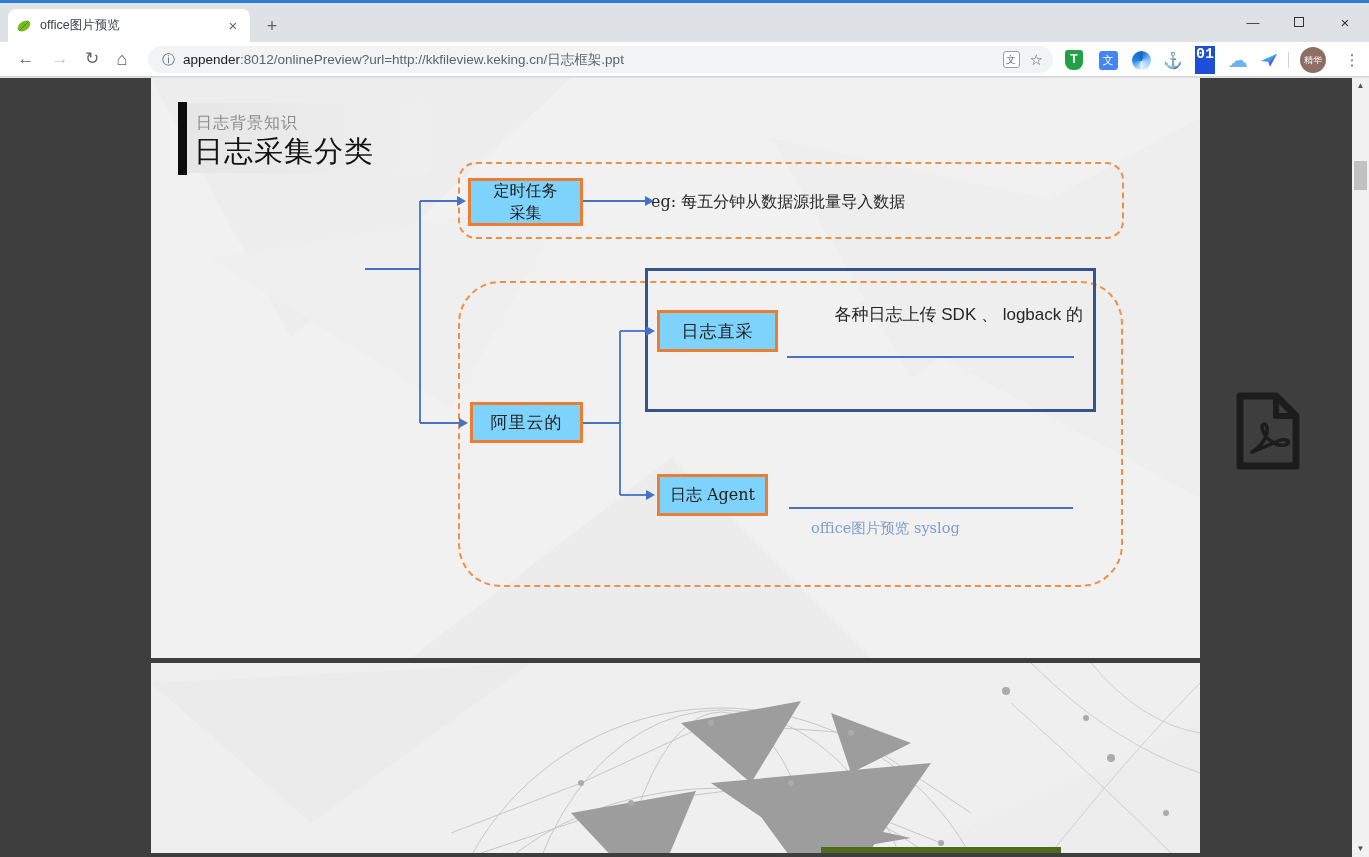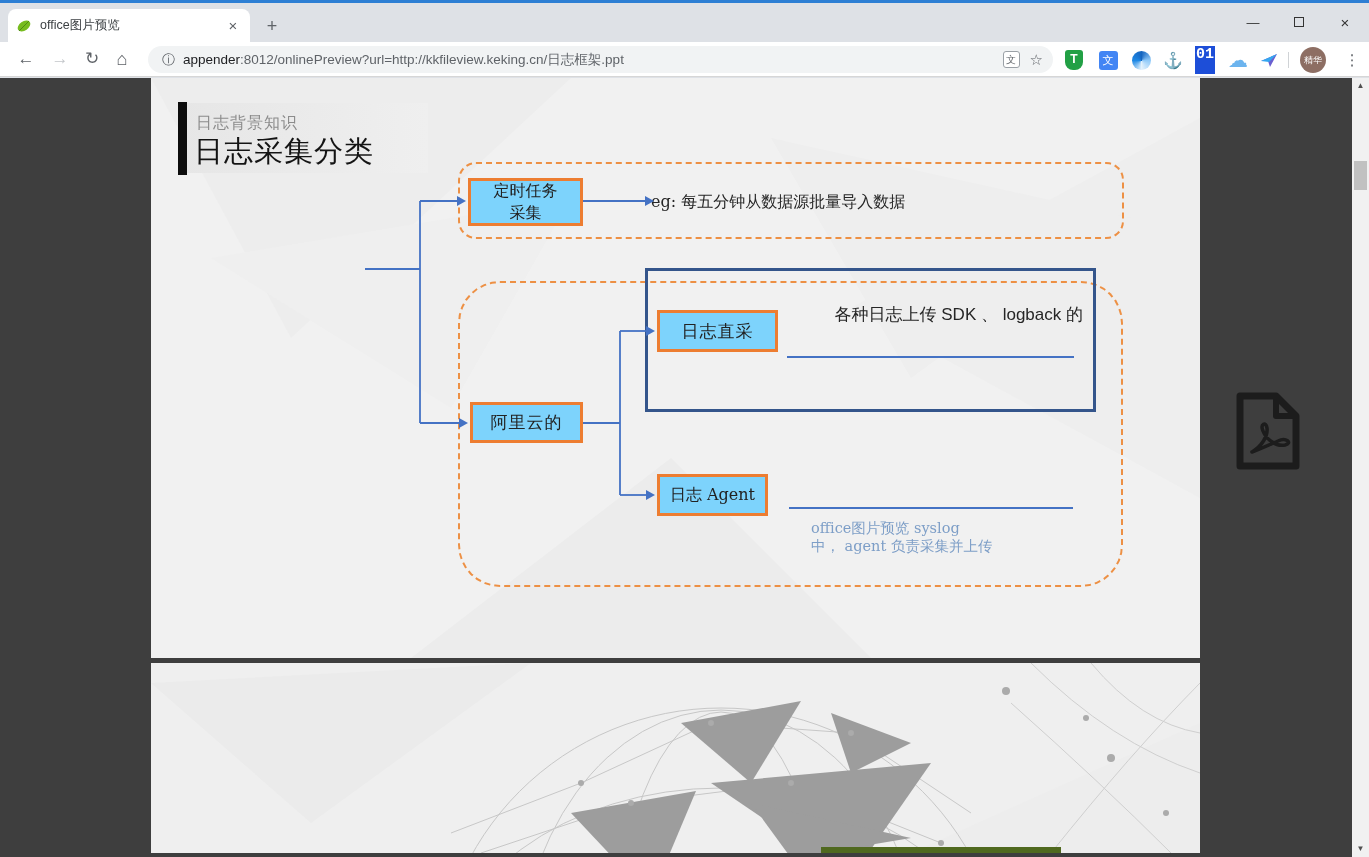--- a/index.html
+++ b/index.html
@@ -203,21 +203,20 @@
       <div id="eg-text">eg: 每五分钟从数据源批量导入数据</div>
 
       <div id="direct-desc">
         <div>各种日志上传 SDK 、 logback 的</div>
       </div>
       <div id="direct-underline"></div>
 
       <div id="agent-underline"></div>
       <div id="agent-note">
         <div>office图片预览 syslog</div>
-        <div>中， agent 负责采集并上传</div>
       </div>
     </div>
 
     <div id="slide2">
       <svg class="bgtex" width="1049" height="190">
         <polygon points="0,20 380,0 160,160" fill="#ebebeb"></polygon>
         <polygon points="1049,60 1049,190 760,190" fill="#ededed"></polygon>
         <g stroke="#c7c7c7" stroke-width="1" fill="none">
           <ellipse cx="570" cy="330" rx="285" ry="285"></ellipse>
           <ellipse cx="570" cy="330" rx="205" ry="283"></ellipse>

